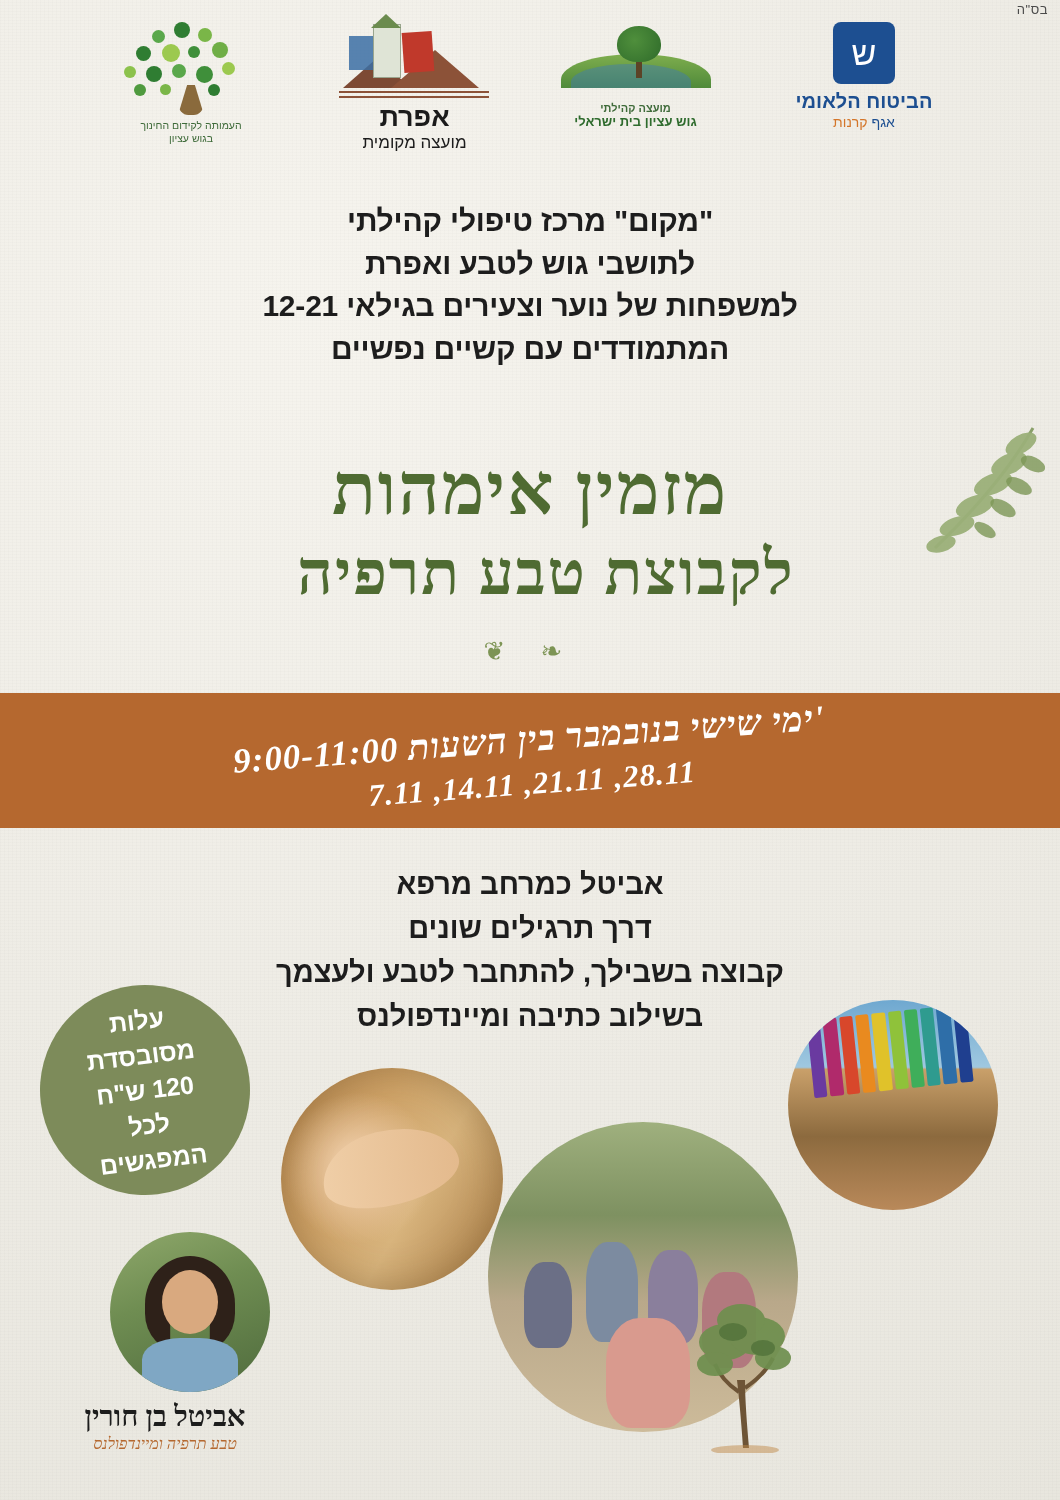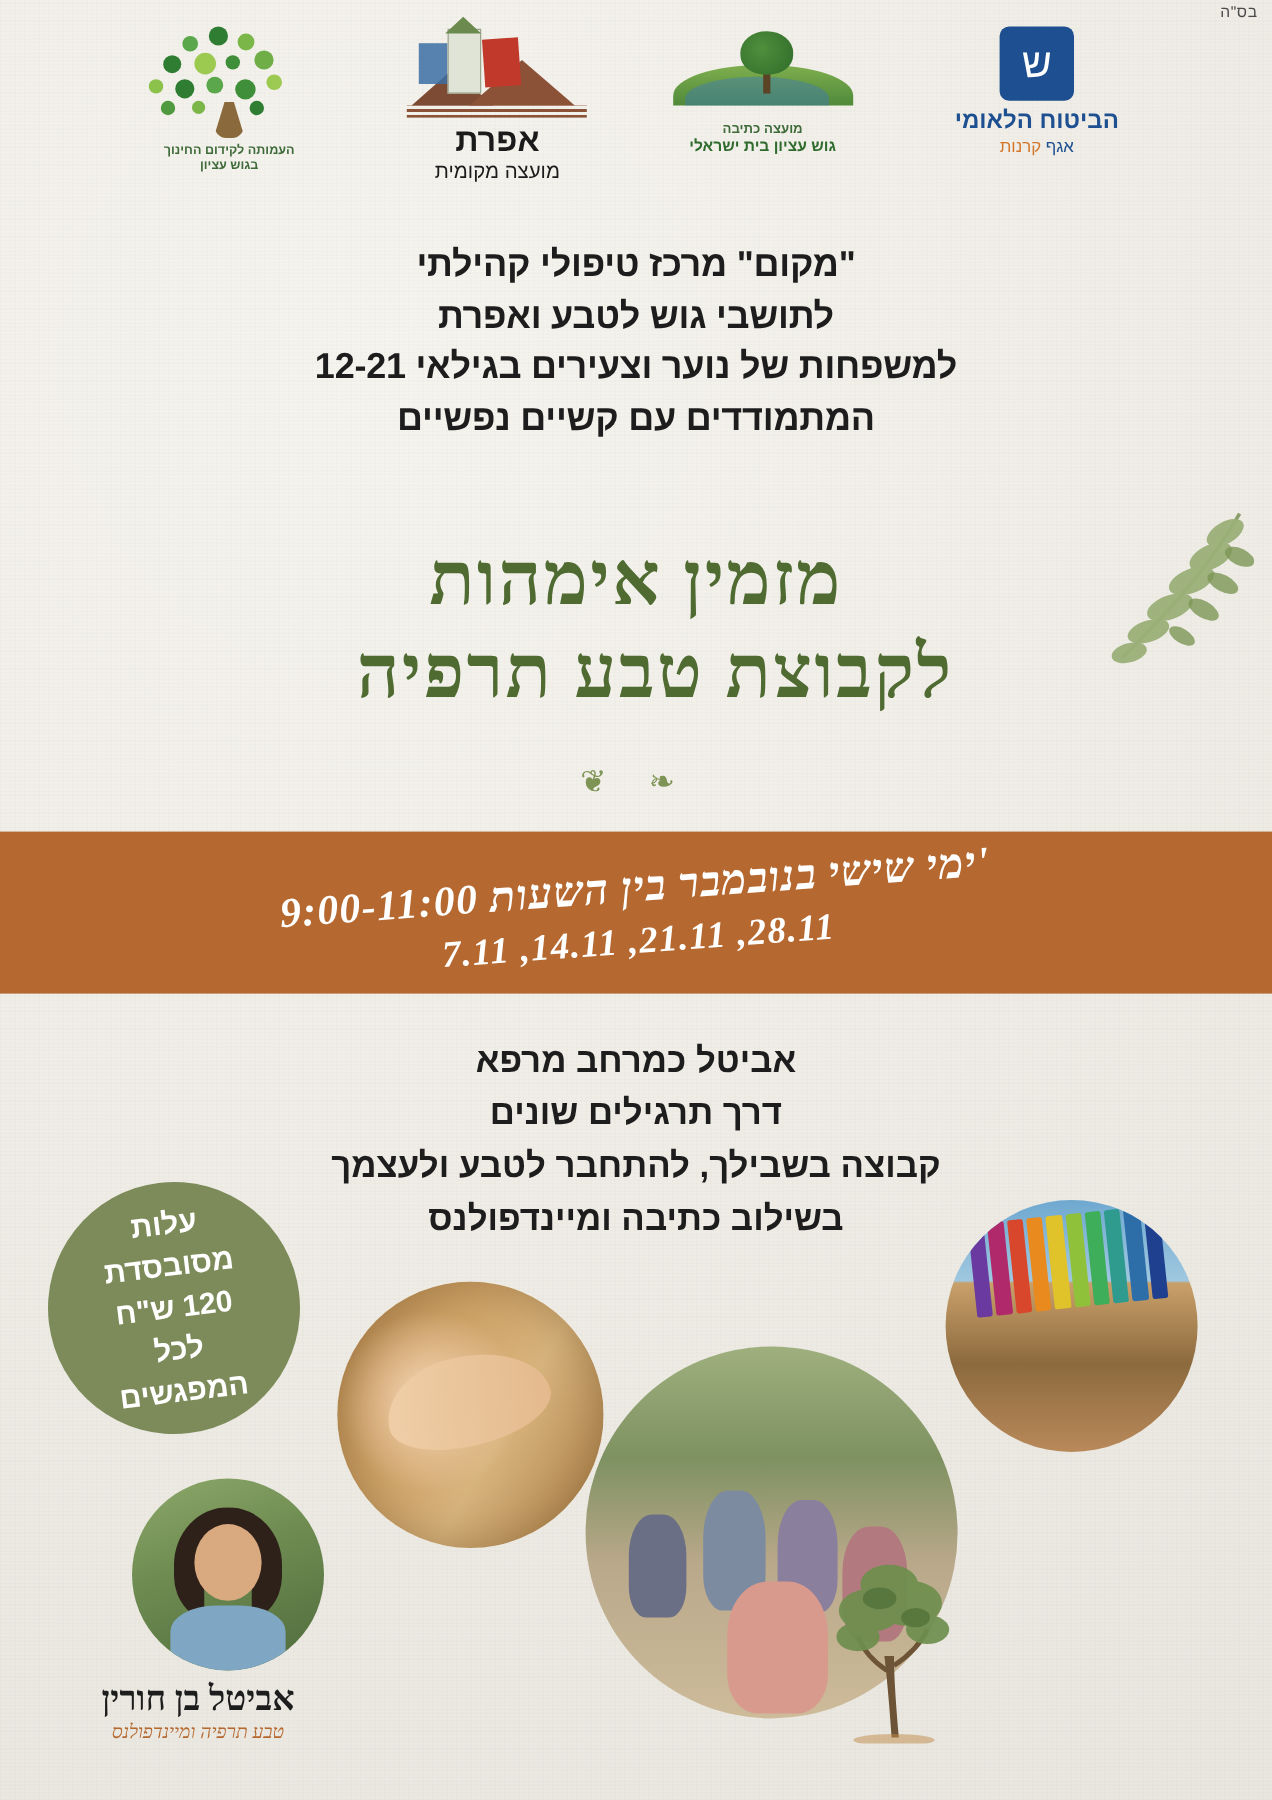--- a/index.html
+++ b/index.html
@@ -64,21 +64,21 @@
     width: 26px; height: 30px;
     background: #8a6a3c;
     border-radius: 0 0 40% 40%;
     clip-path: polygon(35% 0, 65% 0, 100% 100%, 0 100%);
   }
   .logo-dots .cap {
     font-size: 10.5px;
     color: #3f6b3a;
     line-height: 1.25;
     margin-top: 2px;
-    font-weight: bold;
+    font-weight: normal;
   }
 
   
   .logo-efrat { width: 175px; }
   .efrat-art { position: relative; width: 160px; height: 82px; margin: 0 auto; }
   .efrat-art .roofL {
     position: absolute; left: 8px; bottom: 16px;
     width: 0; height: 0;
     border-left: 34px solid transparent;
     border-right: 34px solid transparent;
@@ -171,21 +171,21 @@
   
   .headline {
     position: absolute;
     top: 445px;
     left: 0; right: 0;
     text-align: center;
     color: #4f6b32;
     font-family: "Liberation Serif", serif;
     font-weight: bold;
   }
-  .headline .l1 { font-size: 62px; line-height: 1.25; letter-spacing: 2px; }
+  .headline .l1 { font-size: 72px; line-height: 1.25; letter-spacing: 2px; }
   .headline .l2 { font-size: 62px; line-height: 1.25; letter-spacing: 2px; margin-left: 32px; }
 
   .leaf-deco {
     position: absolute;
     top: 420px;
     left: 905px;
     width: 140px;
     height: 160px;
   }
   .divider-flourish {
@@ -426,21 +426,21 @@
       <div class="t2">מועצה מקומית</div>
     </div>
 
     <div class="logo logo-gush">
       <div class="gush-art">
         <span class="hill"></span>
         <span class="hill2"></span>
         <span class="tree-t"></span>
         <span class="tree-c"></span>
       </div>
-      <div class="cap1">מועצה כתיבה</div>
+      <div class="cap1">מועצה קהילתי</div>
       <div class="cap2">גוש עציון בית ישראלי</div>
     </div>
 
     <div class="logo logo-bl">
       <div class="bl-badge">ש</div>
       <div class="t1">הביטוח הלאומי</div>
       <div class="t2">
         <span>אגף </span><span class="orange">קרנות</span>
       </div>
     </div>

